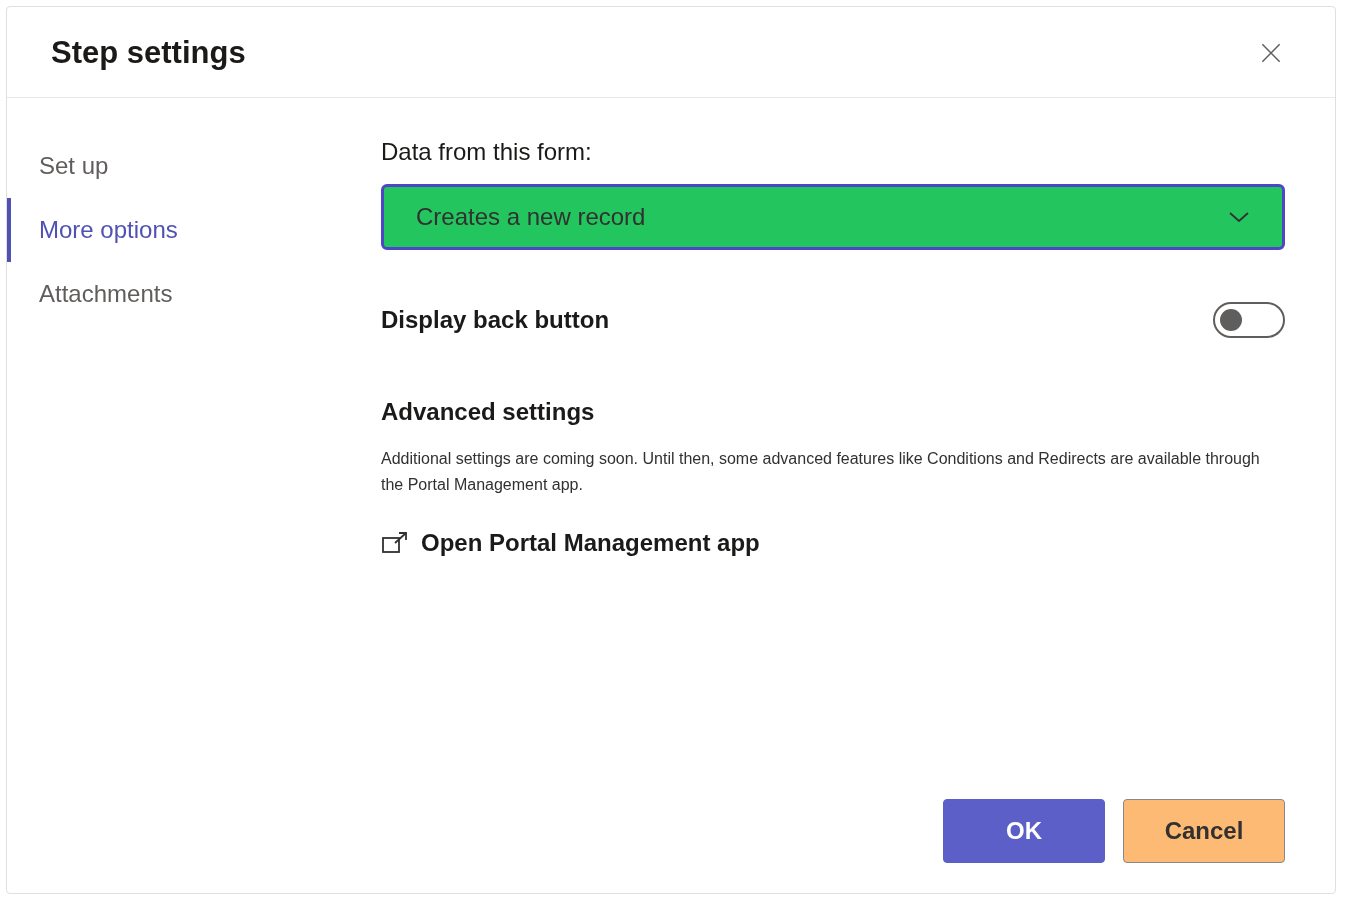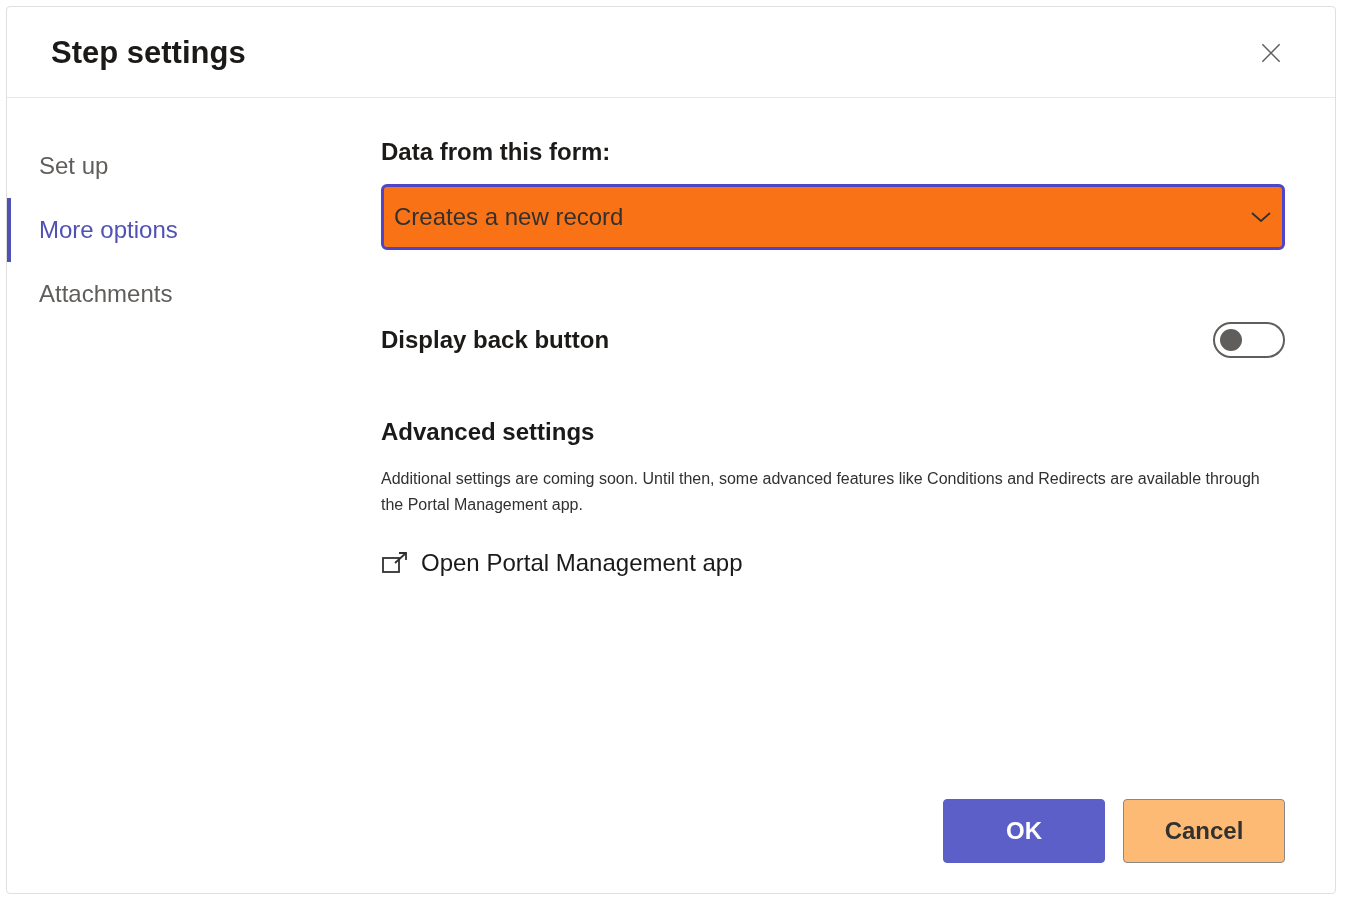--- a/index.html
+++ b/index.html
@@ -75,45 +75,45 @@
       border-left-color: #4f52b2;
     }
     .main-pane {
       flex: 1;
       padding: 40px 50px 0 24px;
       display: flex;
       flex-direction: column;
     }
     .field-label {
       font-size: 24px;
-      font-weight: 700;
+      font-weight: 400;
       color: #1b1a19;
       margin-bottom: 18px;
     }
     .select-field {
       display: flex;
       justify-content: space-between;
       align-items: center;
       border: 3px solid #4f46c7;
       border-radius: 6px;
-      padding: 16px 10px;
-      font-size: 24px;
-      color: #323130;
-      cursor: pointer;
-      background: #f97316;
+      padding: 16px 32px;
+      font-size: 24px;
+      color: #323130;
+      cursor: pointer;
+      background: #22c55e;
     }
     .select-field svg {
       width: 22px;
       height: 14px;
     }
     .toggle-row {
       display: flex;
       justify-content: space-between;
       align-items: center;
-      margin-top: 72px;
+      margin-top: 52px;
     }
     .toggle-label {
       font-size: 24px;
       font-weight: 600;
       color: #1b1a19;
     }
     .toggle {
       width: 72px;
       height: 36px;
       border: 2px solid #605e5c;
@@ -149,21 +149,21 @@
       align-items: center;
       gap: 12px;
       margin-top: 30px;
       cursor: pointer;
     }
     .ext-link svg {
       flex-shrink: 0;
     }
     .ext-link-label {
       font-size: 24px;
-      font-weight: 400;
+      font-weight: 700;
       color: #1b1a19;
     }
     .dialog-footer {
       display: flex;
       justify-content: flex-end;
       gap: 18px;
       padding: 30px 50px 30px 30px;
     }
     .btn {
       height: 64px;

